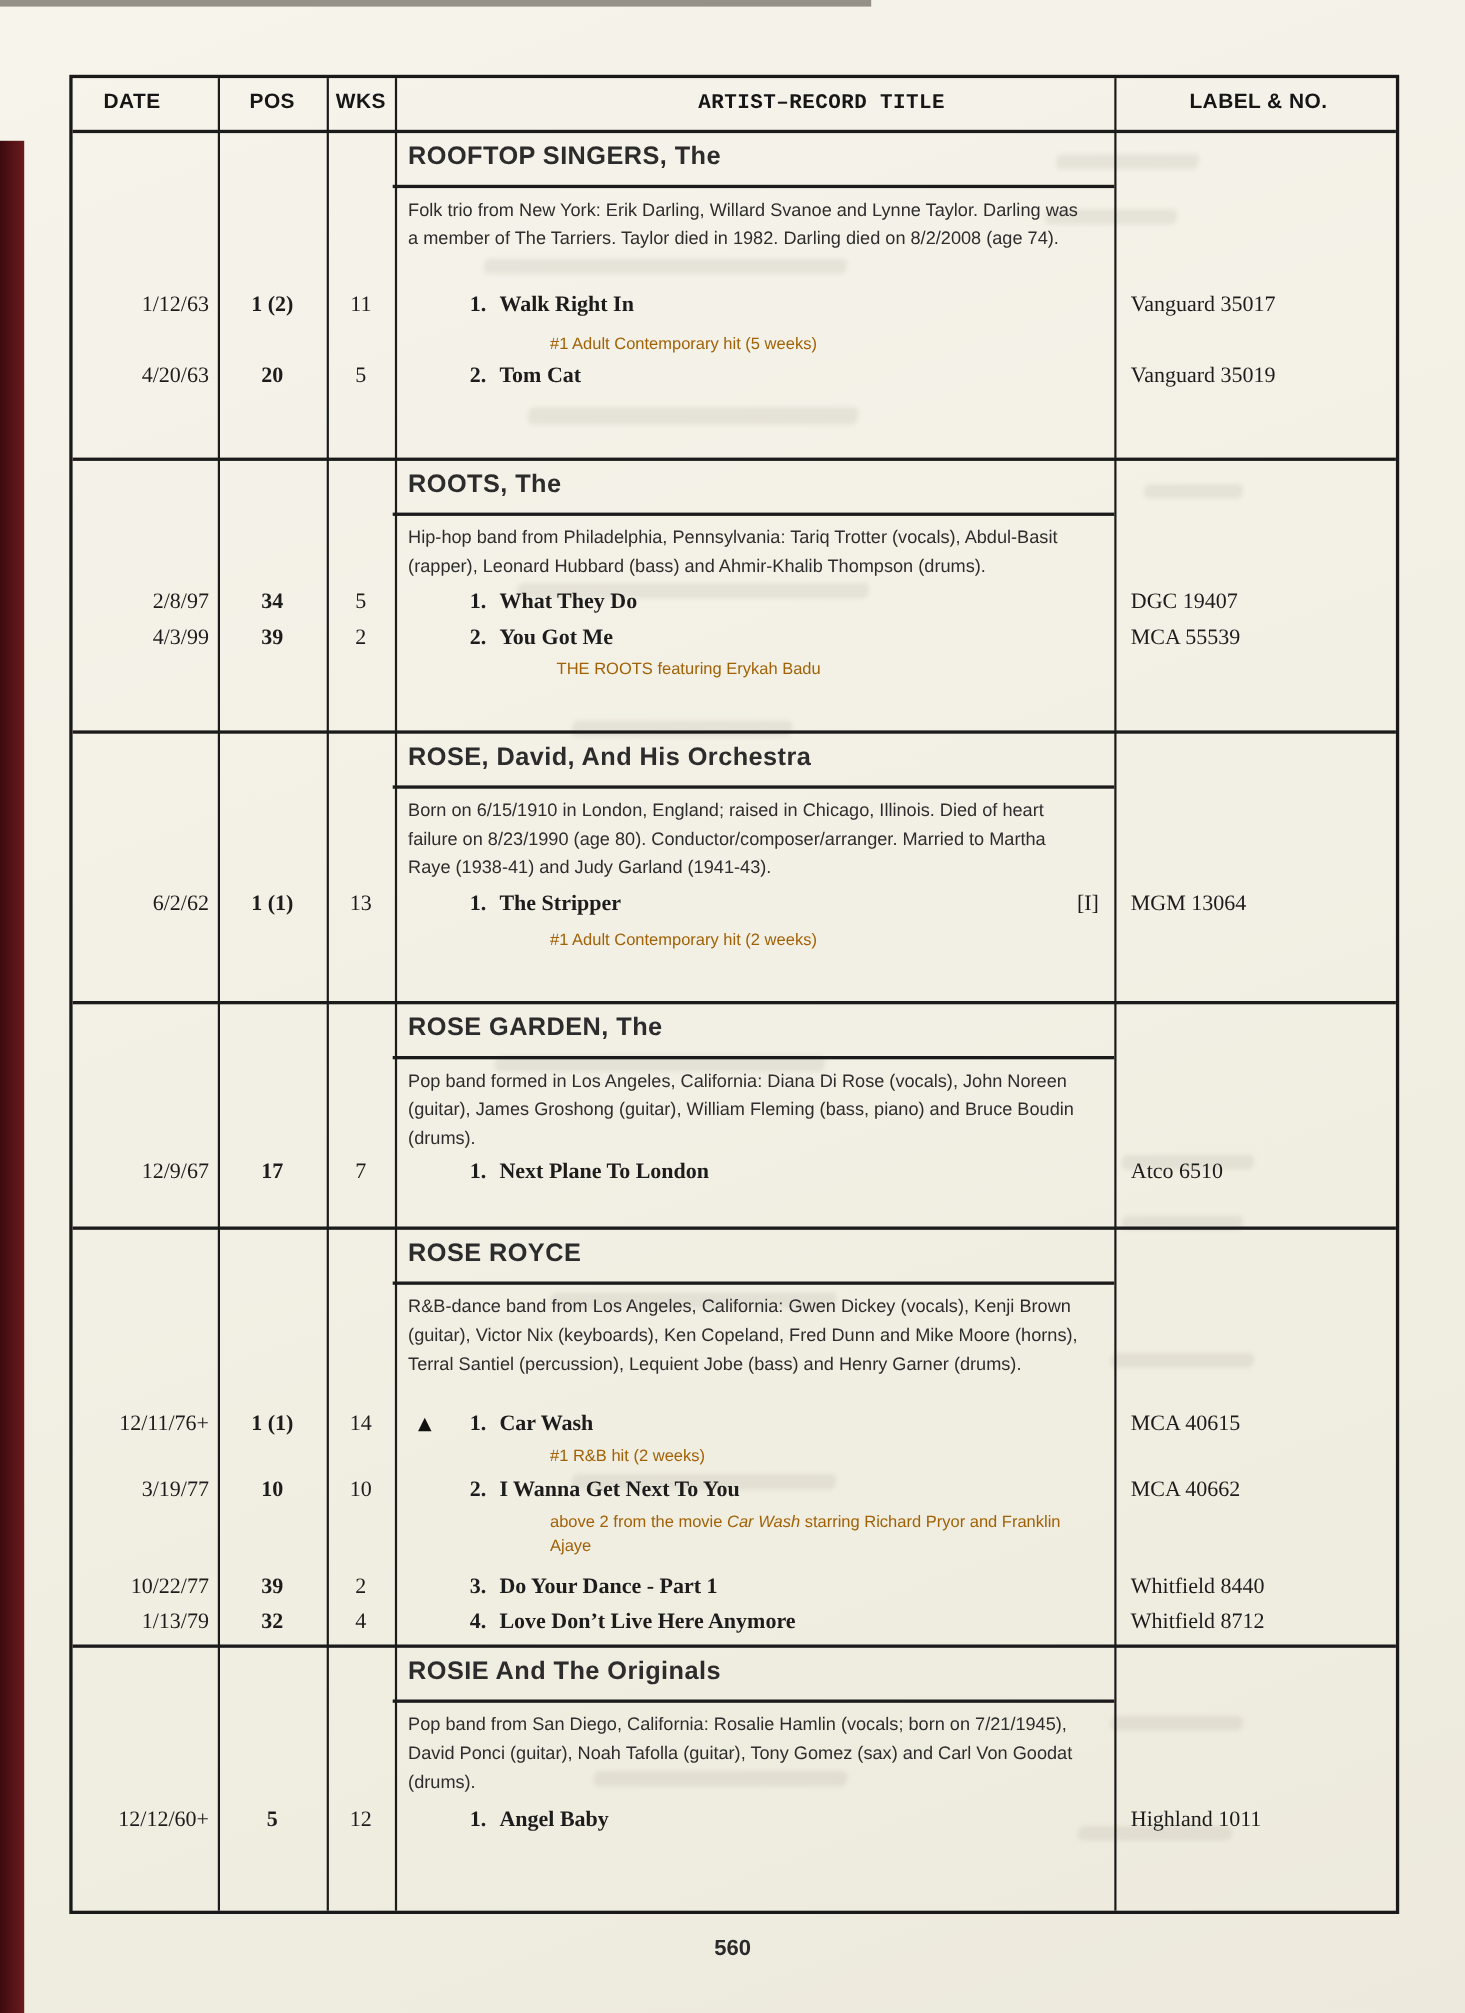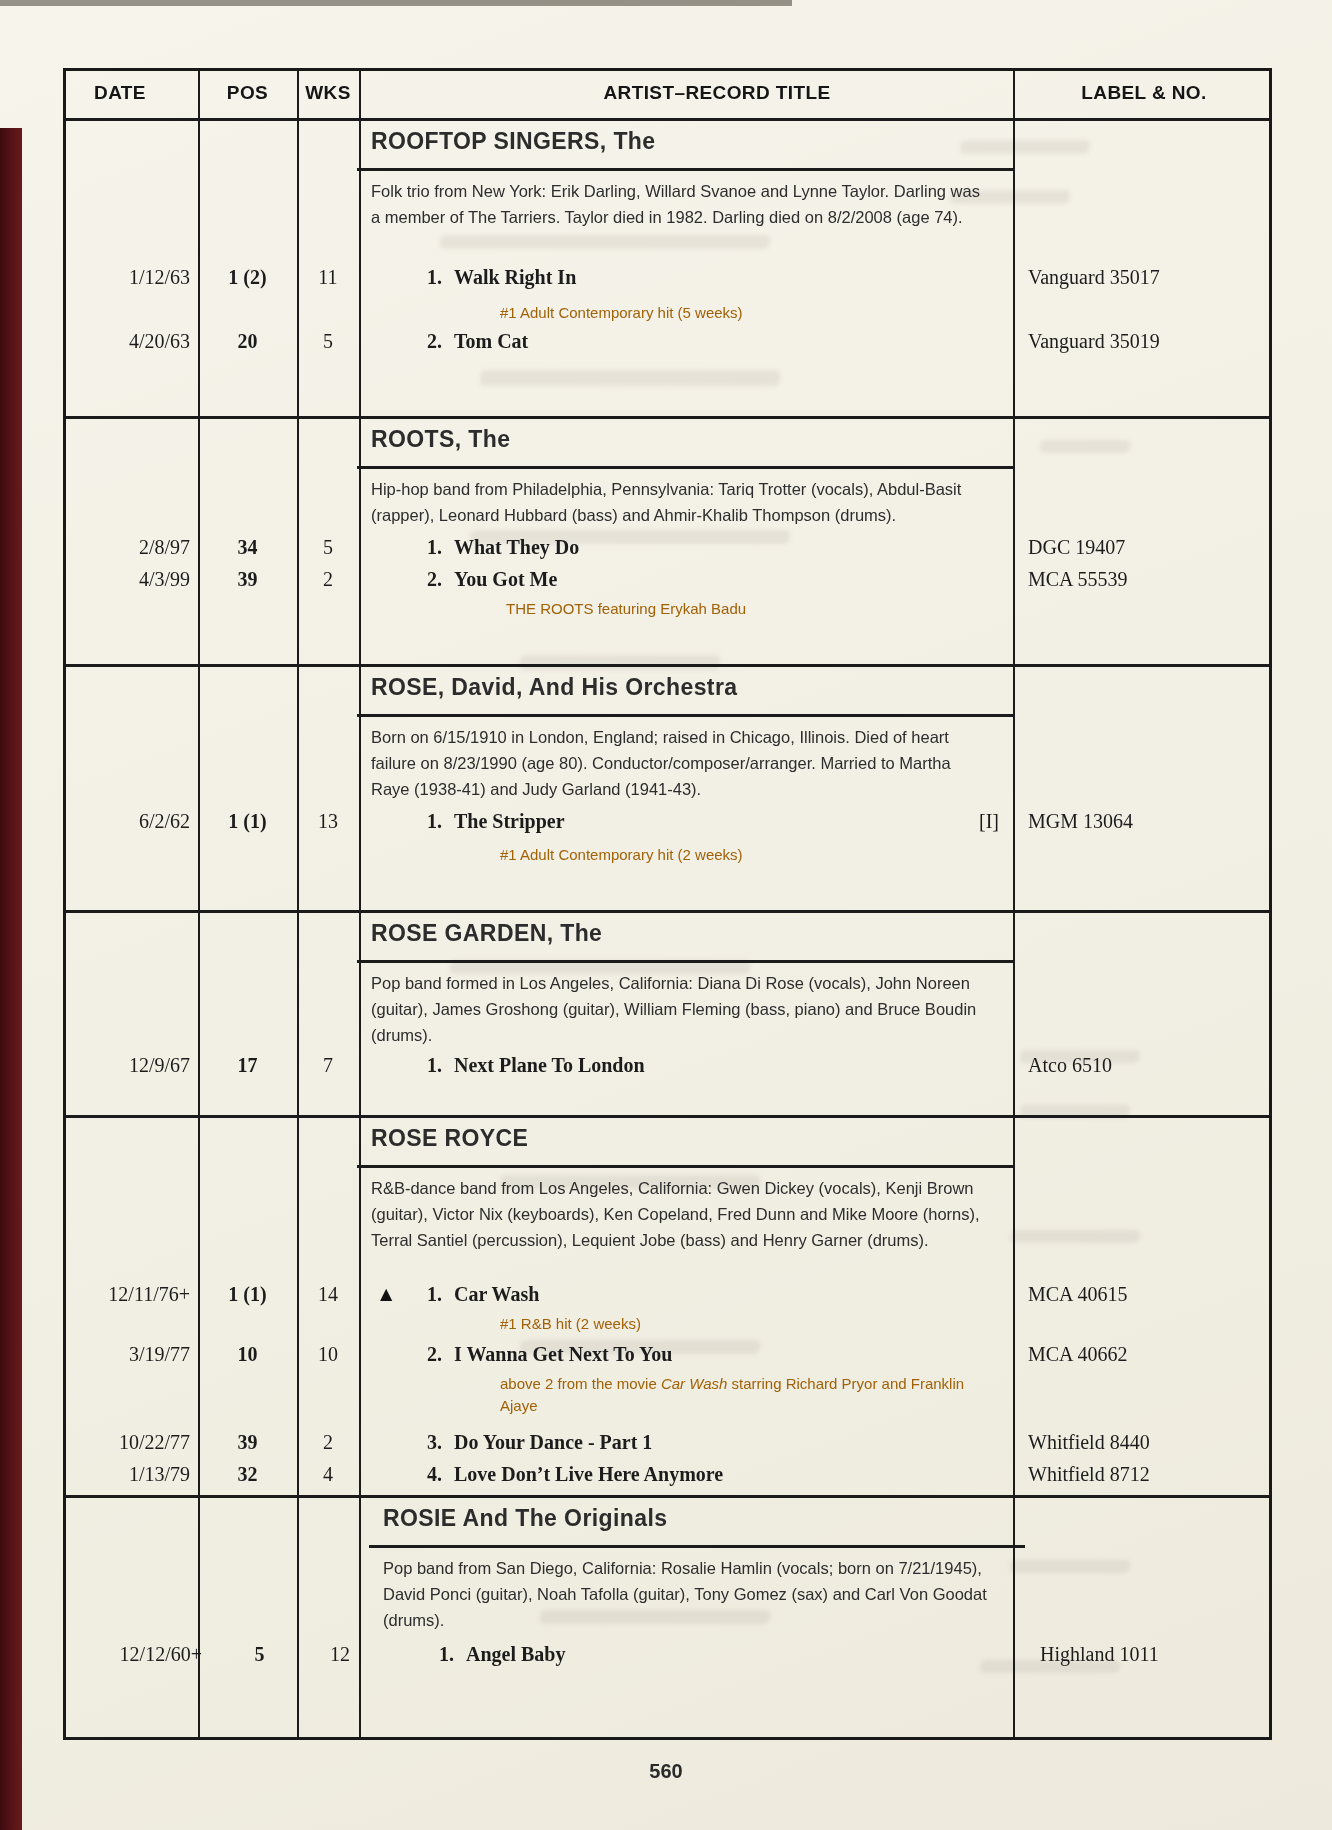--- a/index.html
+++ b/index.html
@@ -104,21 +104,21 @@
     <div class="hline" style="top:345px;"></div>
     <div class="hline" style="top:593px;"></div>
     <div class="hline" style="top:839px;"></div>
     <div class="hline" style="top:1044px;"></div>
     <div class="hline" style="top:1424px;"></div>
 
     <div class="header-row">
       <span class="hcell" style="left:0;width:108px;">DATE</span>
       <span class="hcell" style="left:132px;width:99px;">POS</span>
       <span class="hcell" style="left:231px;width:62px;">WKS</span>
-      <span class="hcell" style="left:276px;width:750px;">ARTIST–RECORD TITLE</span>
+      <span class="hcell" style="left:306px;width:750px;font-family:Liberation Mono, monospace;">ARTIST–RECORD TITLE</span>
       <span class="hcell" style="left:947px;width:262px;">LABEL &amp; NO.</span>
     </div>
 
     <div class="section" style="top:47px;height:298px;">
       <div class="artist-name">ROOFTOP SINGERS, The</div>
       <div class="artist-underline"></div>
       <div class="bio">Folk trio from New York: Erik Darling, Willard Svanoe and Lynne Taylor. Darling was a member of The Tarriers. Taylor died in 1982. Darling died on 8/2/2008 (age 74).</div>
       <div class="entry" style="top:148px;">
         <span class="r-date">1/12/63</span>
         <span class="r-pos">1 (2)</span>
@@ -227,21 +227,21 @@
       <div class="entry" style="top:348px;">
         <span class="r-date">1/13/79</span>
         <span class="r-pos">32</span>
         <span class="r-wks">4</span>
         <span class="r-num">4.</span>
         <span class="r-title">Love Don’t Live Here Anymore</span>
         <span class="r-label">Whitfield 8712</span>
       </div>
     </div>
 
-    <div class="section" style="top:1424px;height:248px;margin-left:12px;">
+    <div class="section" style="top:1424px;height:248px;">
       <div class="artist-name">ROSIE And The Originals</div>
       <div class="artist-underline"></div>
       <div class="bio">Pop band from San Diego, California: Rosalie Hamlin (vocals; born on 7/21/1945), David Ponci (guitar), Noah Tafolla (guitar), Tony Gomez (sax) and Carl Von Goodat (drums).</div>
       <div class="entry" style="top:148px;">
         <span class="r-date">12/12/60+</span>
         <span class="r-pos">5</span>
         <span class="r-wks">12</span>
         <span class="r-num">1.</span>
         <span class="r-title">Angel Baby</span>
         <span class="r-label">Highland 1011</span>

